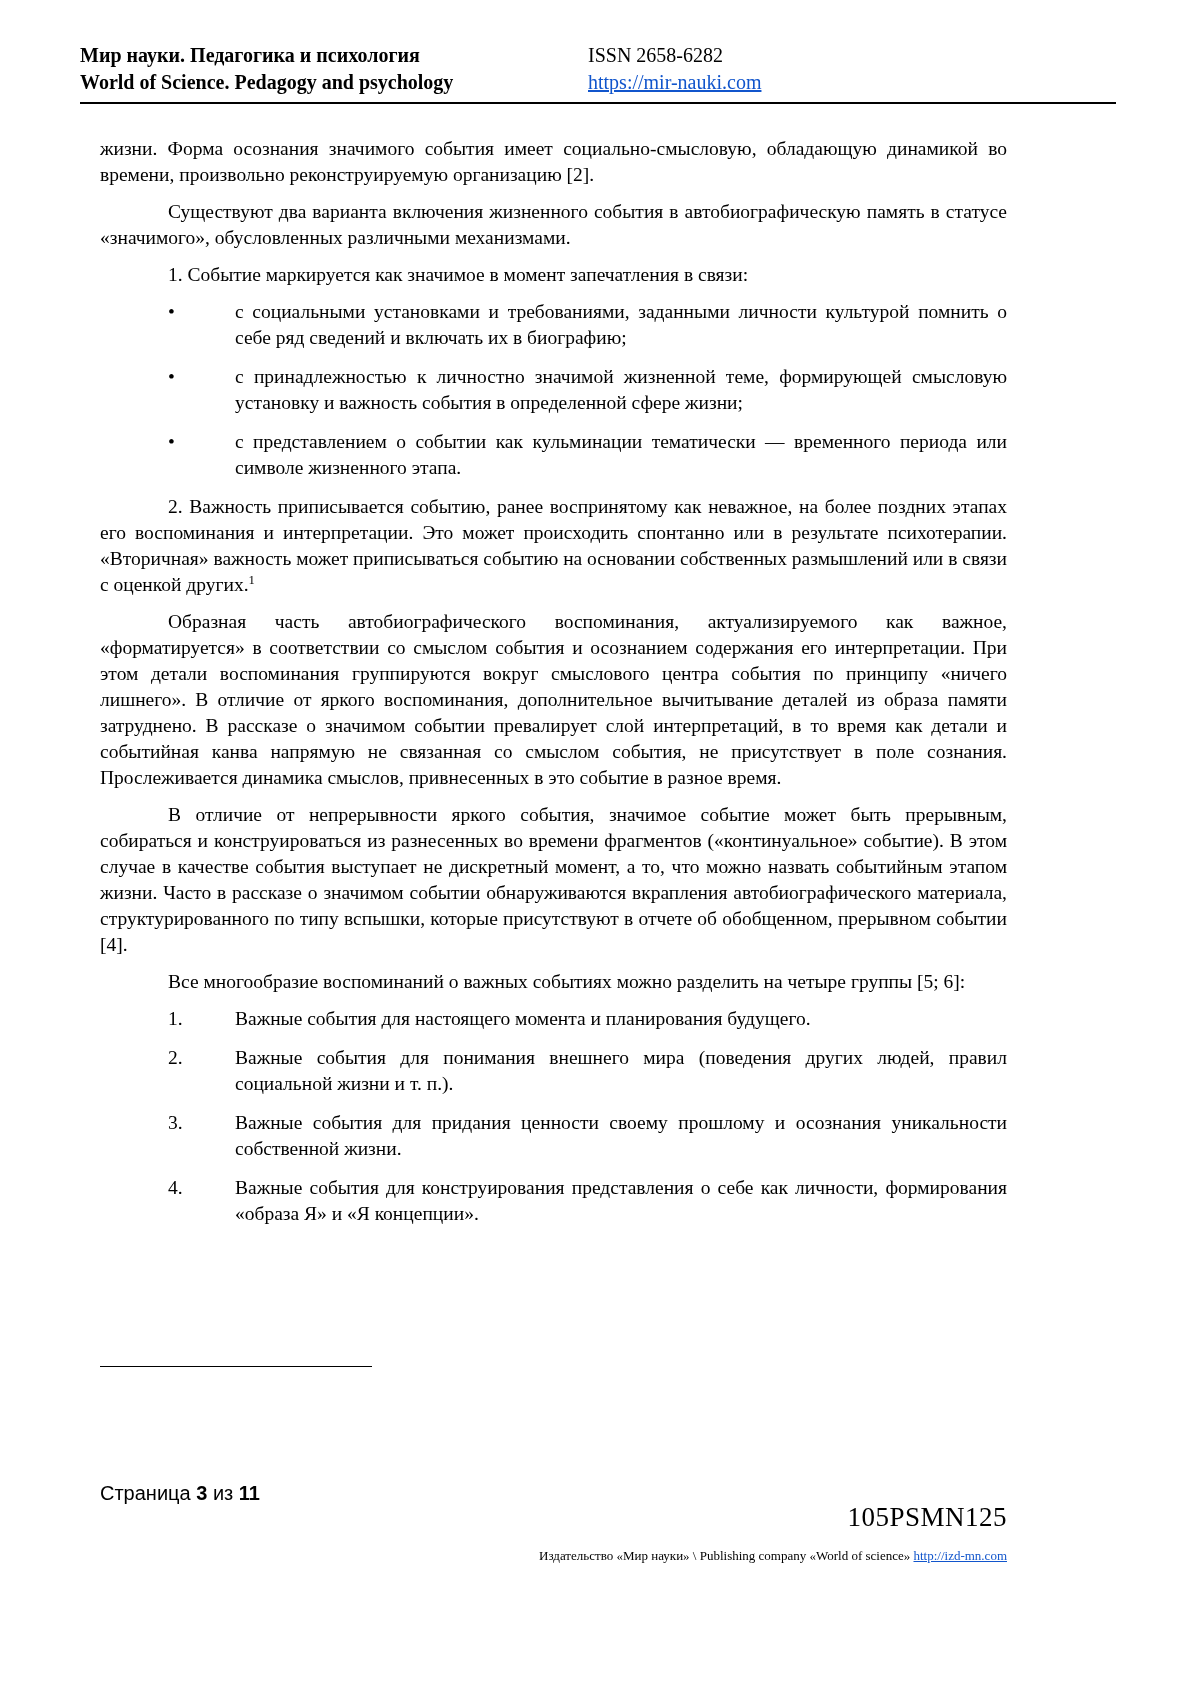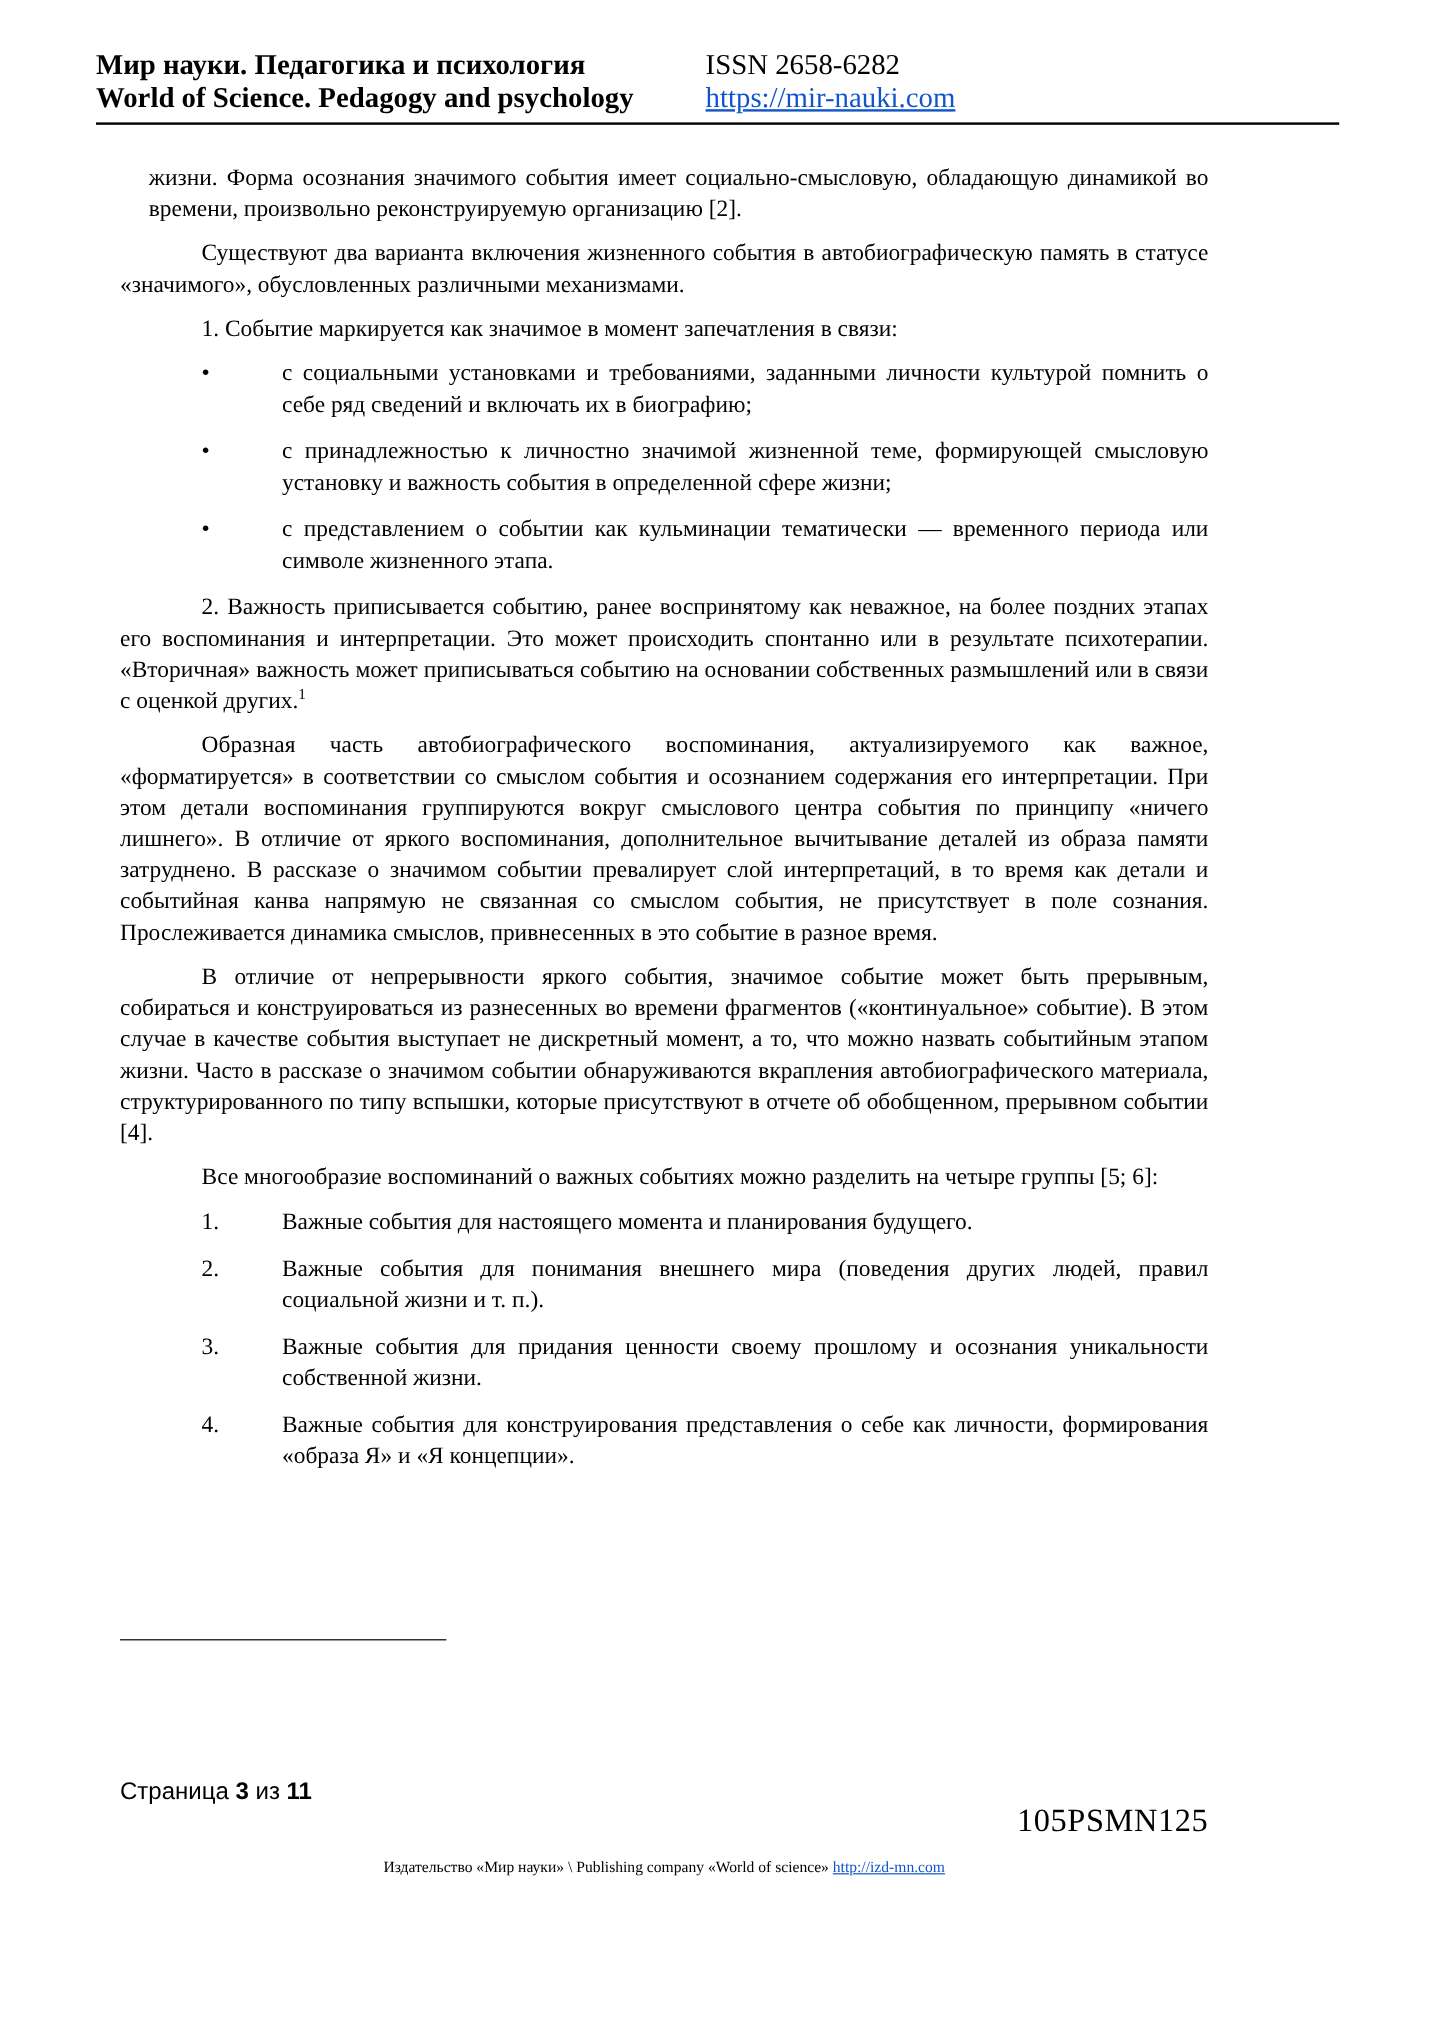--- a/index.html
+++ b/index.html
@@ -7,54 +7,54 @@
     position: relative;
     width: 1200px;
     height: 1697px;
     background: #ffffff;
     font-family: "Liberation Serif", serif;
     color: #000000;
     overflow: hidden;
   }
   
   .header { position: absolute; left: 80px; top: 42px; width: 1036px; }
-  .header-cols { display: flex; font-size: 24px; line-height: 27px; justify-content: center; }
+  .header-cols { display: flex; font-size: 20px; line-height: 27px; justify-content: center; }
   .hc-left  { width: 508px; font-weight: bold; }
   .hc-mid   { width: 248px; }
   .hc-right { flex: 1; }
   .header-rule { border: none; border-top: 2.5px solid #000; margin: 6px 0 0 0; }
   a { color: #1155cc; text-decoration: underline; }
   
   .body-text {
     position: absolute; left: 100px; top: 136px; width: 907px;
     font-size: 19.5px; line-height: 26px; text-align: justify;
   }
   .para { margin: 0 0 11px 0; text-indent: 68px; }
-  .para.noindent { text-indent: 0; margin-left: 24px; }
+  .para.noindent { text-indent: 0; }
   .list { margin: 3px 0 11px 0; }
   .list-item { position: relative; padding-left: 135px; margin: 0 0 13px 0; }
   .list-marker { position: absolute; left: 68px; top: 0; }
   sup { font-size: 0.65em; line-height: 0; }
   
   .footnote { position: absolute; left: 100px; top: 1366px; width: 907px; }
   .footnote-rule { width: 272px; border: none; border-top: 1.5px solid #000; margin: 0 0 8px 0; }
   .fn-text { font-size: 16.5px; line-height: 22px; text-align: justify; margin: 0; }
   
   .page-label {
     position: absolute; left: 100px; top: 1482px;
     font-family: "Liberation Sans", sans-serif; font-size: 20px;
   }
   .page-label .b { font-weight: bold; }
   .doc-code {
     position: absolute; top: 1502px; right: 193px;
     font-size: 27px; letter-spacing: 0.5px; text-align: right;
   }
   .publisher-line {
     position: absolute; left: 100px; top: 1548px; width: 907px;
-    text-align: center; font-size: 13px;
+    text-align: right; font-size: 13px;
   }
 </style>
 </head>
 <body>
 
 <div class="page">
 
   <div class="header">
     <div class="header-cols">
       <div class="hc-left">

